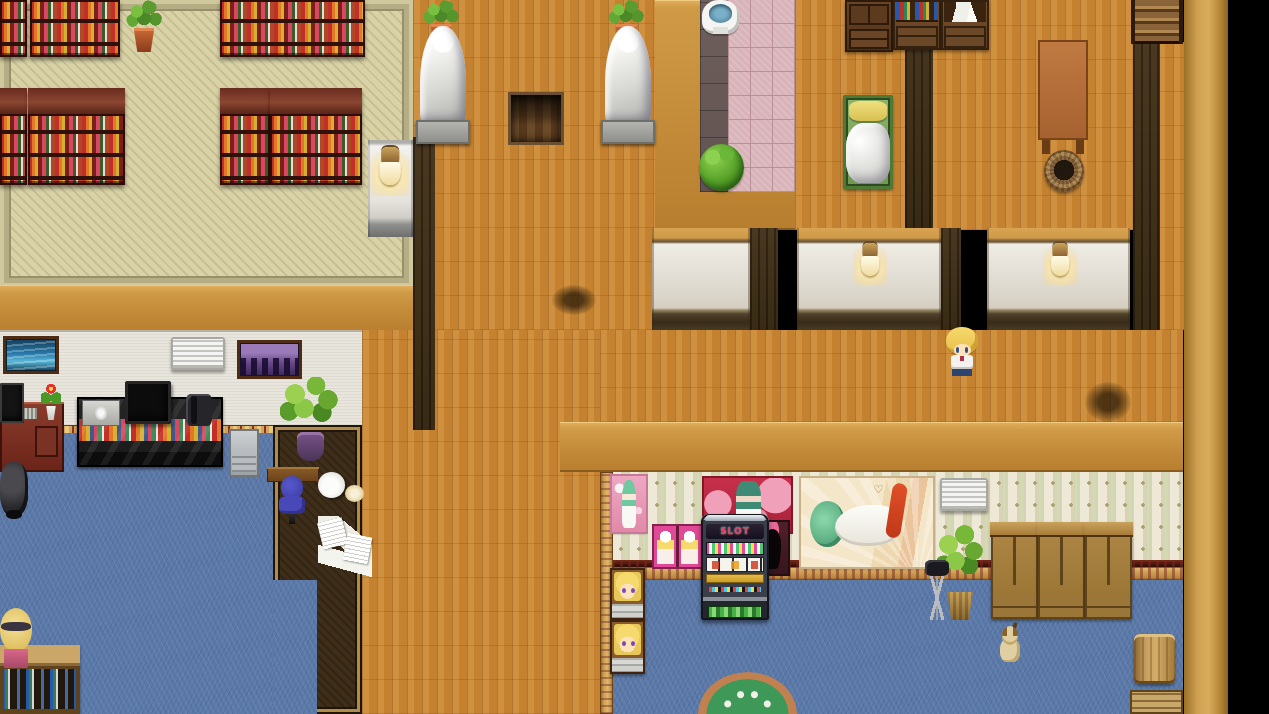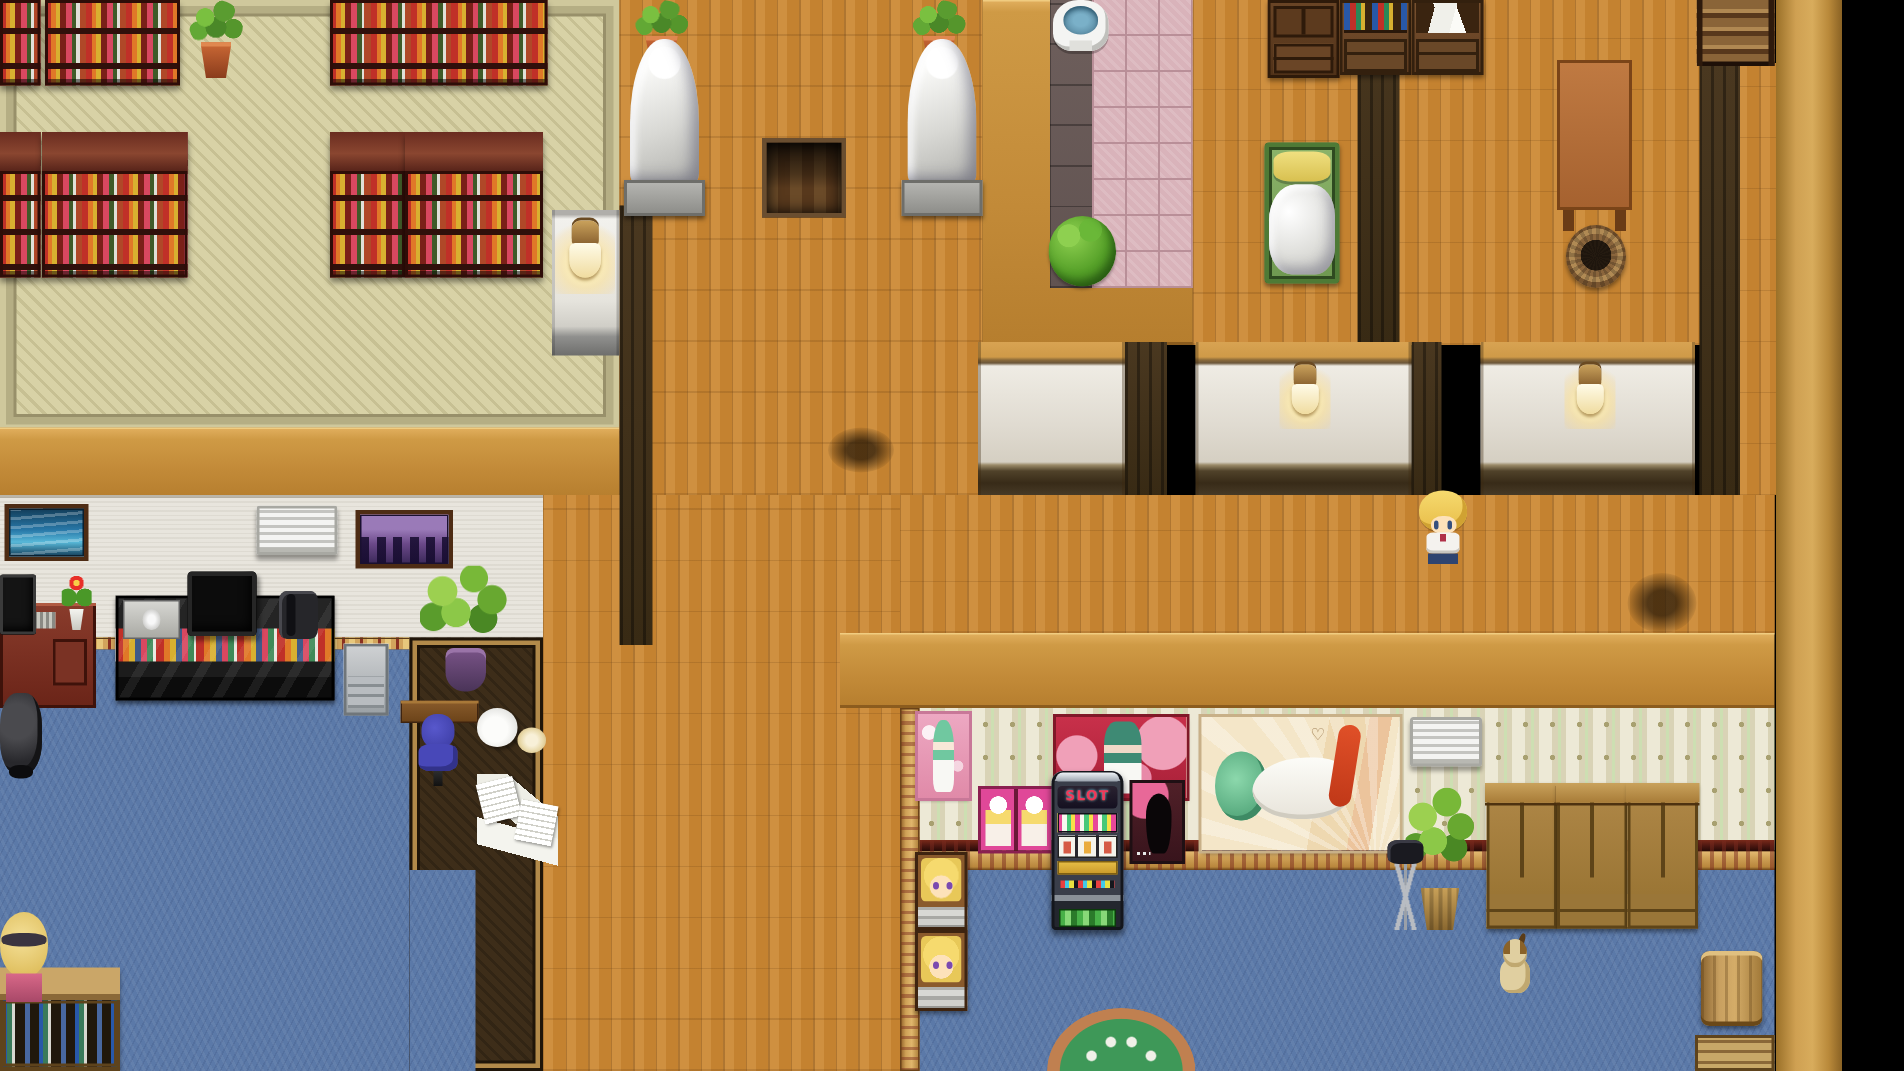--- a/index.html
+++ b/index.html
@@ -421,21 +421,21 @@
     </div>
     <div class="e posterpair" style="left: 654px; top: 526px; width: 47px; height: 41px;"></div>
     <div class="e postersil" style="left: 755px; top: 522px; width: 33px; height: 52px;"></div>
     <div class="e posterlying" style="left: 801px; top: 478px; width: 132px; height: 89px;">
       <div class="p hair"></div>
       <div class="p body"></div>
       <div class="p legs"></div>
       <div class="p heart"></div>
     </div>
     <div class="e acvent" style="left: 940px; top: 478px; width: 48px; height: 33px;"></div>
-    <div class="e slot" style="left: 701px; top: 514px; width: 48px; height: 106px;">
+    <div class="e slot" style="left: 701px; top: 514px; width: 68px; height: 106px;">
       <div class="p top"></div>
       <div class="p marquee">SLOT</div>
       <div class="p paytable"></div>
       <div class="p reels"></div>
       <div class="p btnrow"></div>
       <div class="p btns"></div>
       <div class="p basepanel"></div>
     </div>
     <div class="e plantwoven" style="left: 937px; top: 525px; width: 46px; height: 95px;"></div>
     <div class="e tripod" style="left: 907px; top: 560px; width: 60px; height: 60px;">

